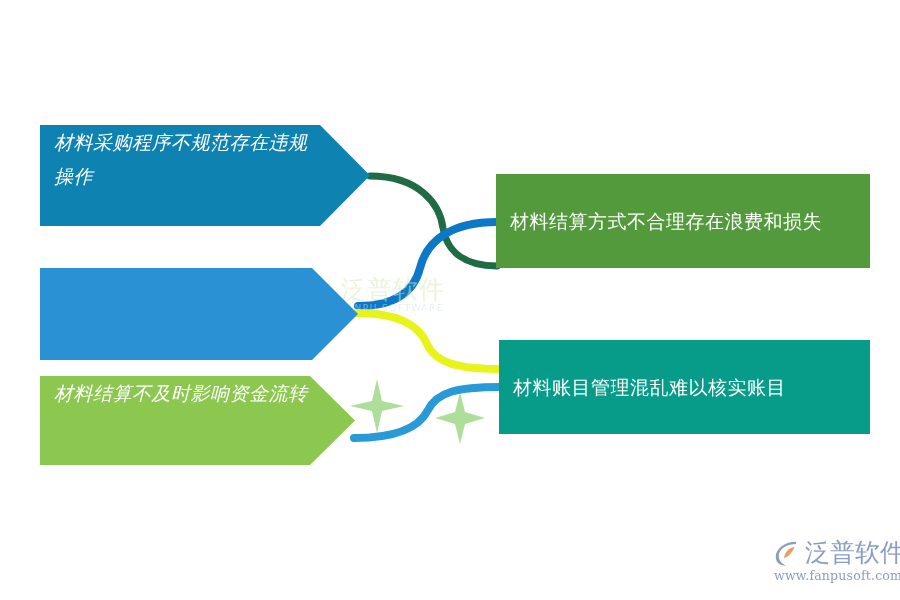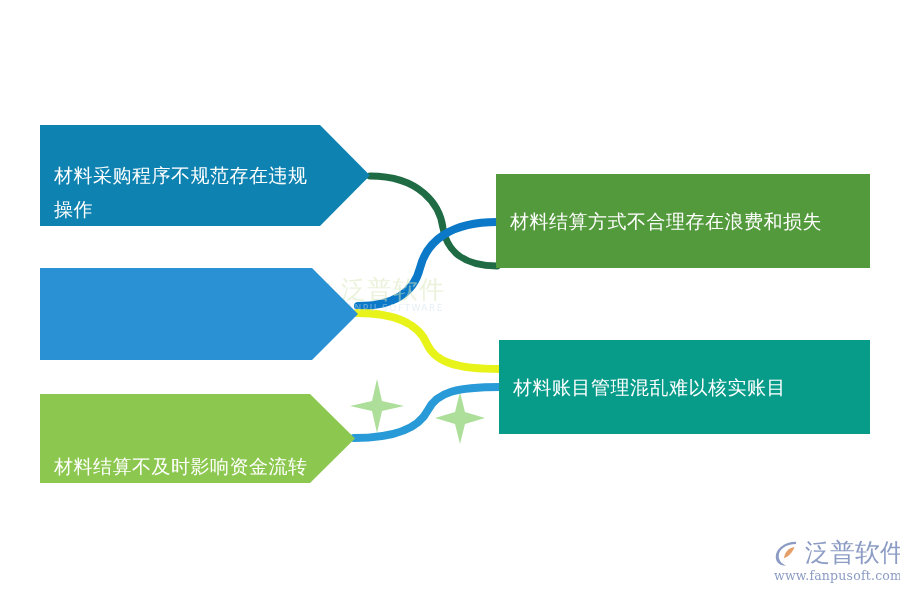--- a/index.html
+++ b/index.html
@@ -76,21 +76,22 @@
     white-space: nowrap;
     margin-top: 2px;
   }
 
   
   .arrow-box {
     position: absolute;
     z-index: 3;
     box-sizing: border-box;
     display: flex;
-    align-items: flex-end;
+    align-items: flex-start;
+    font-style: italic;
   }
   .arrow-box .label {
     position: relative;
     z-index: 2;
     color: #ffffff;
     font-size: 19px;
     line-height: 34px;
     padding-left: 14px;
     padding-right: 46px;
     letter-spacing: 0.5px;
@@ -201,21 +202,21 @@
     </svg>
     <div class="label">材料采购程序不规范存在违规操作</div>
   </div>
 
   <div class="arrow-box" style="left:40px; top:268px; width:318px; height:92px;">
     <svg class="arrow-shape" viewBox="0 0 318 92" preserveAspectRatio="none" xmlns="http://www.w3.org/2000/svg">
       <polygon points="0,0 272,0 318,46 272,92 0,92" fill="#2a92d4"></polygon>
     </svg>
   </div>
 
-  <div class="arrow-box" style="left:40px; top:394px; width:315px; height:89px;">
+  <div class="arrow-box" style="left:40px; top:376px; width:315px; height:89px;">
     <svg class="arrow-shape" viewBox="0 0 315 89" preserveAspectRatio="none" xmlns="http://www.w3.org/2000/svg">
       <polygon points="0,0 270,0 315,44.5 270,89 0,89" fill="#8cc84f"></polygon>
     </svg>
     <div class="label">材料结算不及时影响资金流转</div>
   </div>
 
   <div class="rect-box" style="left:496px; top:174px; width:374px; height:94px; background:#539a3c;">
     <div class="label">材料结算方式不合理存在浪费和损失</div>
   </div>
 

